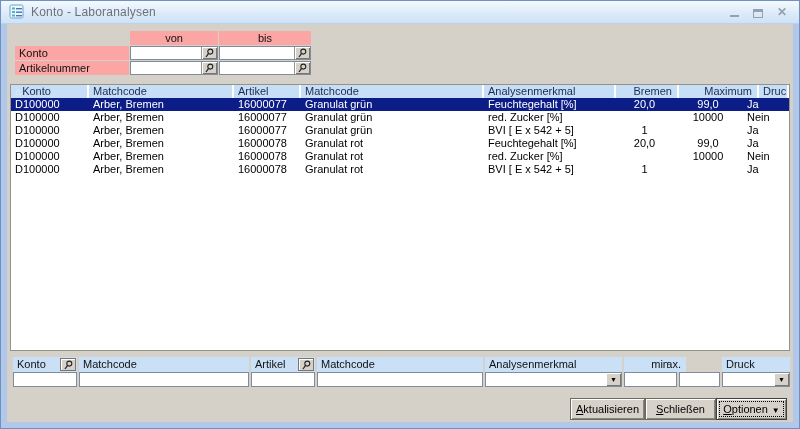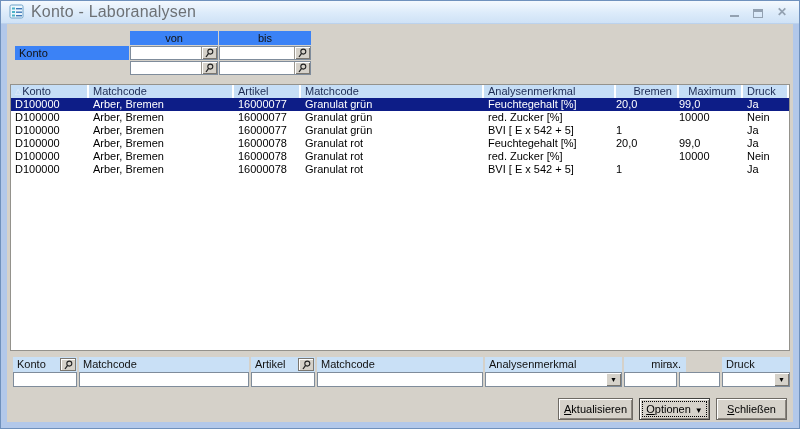--- a/index.html
+++ b/index.html
@@ -8,32 +8,32 @@
     position:relative; width:800px; height:429px;
     border:1px solid #6f91bd; background:#b2c8ea;
   }
   
   .titlebar{
     height:23px; display:flex; align-items:center; padding:0 6px;
     background:linear-gradient(#f4f9fe, #dcebfa 55%, #cfe2f6);
     border-bottom:1px solid #bcd2ec;
   }
   .app-icon{ width:16px; height:16px; margin:0 6px 0 2px; display:inline-block; }
-  .title{ font-size:16px; color:#6d7175; flex:1; letter-spacing:.2px; }
+  .title{ font-size:12px; color:#6d7175; flex:1; letter-spacing:.2px; }
   .controls{ display:flex; align-items:center; gap:10px; margin-right:4px; }
   .ctrl{ width:14px; height:14px; display:flex; align-items:flex-end; justify-content:center; cursor:default; }
   .glyph-min{ width:9px; height:3px; border-bottom:2px solid #93a1b1; margin-bottom:2px; }
   .glyph-max{ width:10px; height:9px; border:1px solid #93a1b1; border-top:3px solid #93a1b1; margin-bottom:1px; }
   .ctrl.close{ align-items:center; color:#93a1b1; font-size:12px; font-weight:bold; }
   
   .frame{ height:404px; border:6px solid #b2c8ea; border-top:none; }
   .client{ position:relative; width:786px; height:398px; background:#d5d1c9; overflow:hidden; }
   
   .f-cell{
-    position:absolute; height:14px; background:#3b82f6; color:#111;
+    position:absolute; height:14px; background:#fca5a5; color:#111;
     font-size:11px; line-height:14px; padding-left:4px;
   }
   .f-head{ text-align:center; padding-left:0; }
   .pos-von{ left:123px; top:7px; width:88px; }
   .pos-bis{ left:212px; top:7px; width:92px; }
   .pos-lab1{ left:8px; top:22px; width:114px; }
   .pos-lab2{ left:8px; top:37px; width:114px; }
   .f-input{
     position:absolute; height:14px; background:#fff;
     border:1px solid #7f8c9b; display:flex; align-items:stretch;
@@ -58,21 +58,21 @@
   .hcell{
     height:13px; line-height:13px; color:#1c2a52; padding-left:4px;
     border-right:2px solid #ffffff; overflow:hidden; white-space:nowrap; cursor:default;
   }
   .hcell.r{ text-align:right; padding-right:5px; padding-left:0; }
   .hcell .sort{ font-size:8px; color:#e6eefa; margin-right:1px; vertical-align:top; }
   .grid-body .trow{ display:flex; height:13px; color:#000; }
   .tcell{
     height:13px; line-height:13px; padding-left:4px; overflow:hidden; white-space:nowrap;
   }
-  .tcell.r{ text-align:left; padding-right:6px; padding-left:0; }
+  .tcell.r{ text-align:center; padding-right:6px; padding-left:0; }
   .trow.sel{ background:#0d1d87; color:#fff; }
   
   .editor{ position:absolute; left:3px; top:333px; width:780px; height:31px; font-size:11px; }
   .ecell-h{
     position:absolute; top:0; height:15px; background:#c9e0f6; color:#111;
     line-height:15px; padding-left:4px; display:flex; align-items:stretch; overflow:hidden; white-space:nowrap;
   }
   .ecell-h.r{ justify-content:flex-end; padding-right:5px; padding-left:0; }
   .ecell-h .lbl{ flex:1; }
   .ecell-h.r .lbl{ flex:none; }
@@ -83,21 +83,21 @@
   }
   .ecell-i input{ flex:1; min-width:0; border:none; outline:none; font-size:11px; padding:0 2px; font-family:"Liberation Sans", sans-serif; }
   .dd-btn{
     width:15px; background:#d6d2ca; border:none;
     box-shadow:inset 1px 1px 0 #ffffff, inset -1px -1px 0 #7a766f;
     font-size:7px; color:#000; display:flex; align-items:center; justify-content:center; cursor:default; padding:0;
   }
   
   .buttonbar{
     position:absolute; left:0; top:374px; width:780px; height:23px;
-    display:flex; justify-content:flex-end; gap:6px;
+    display:flex; justify-content:flex-end; 
   }
   .btn{
     min-width:71px; height:22px; background:#d6d2ca; color:#000; font-size:11px;
     font-family:"Liberation Sans", sans-serif; border:1px solid #6e6a64;
     box-shadow:inset 1px 1px 0 #ffffff, inset -1px -1px 0 #8a857e;
     padding:0 5px; cursor:default;
   }
   .btn.focused{ outline:1px dotted #000; outline-offset:-4px; border-color:#40403e; }
   .btn .dd{ font-size:8px; margin-left:4px; }
   .btn u{ text-decoration:underline; }
@@ -151,20 +151,21 @@
       <div class="f-input fi-1b">
         <input value="" style="">
         <button class="mag-btn">
           <svg width="9" height="10" viewBox="0 0 9 10">
             <circle cx="5.3" cy="3.6" r="2.5" fill="none" stroke="#222" stroke-width="1.1"></circle>
             <line x1="3.4" y1="5.6" x2="1" y2="9" stroke="#222" stroke-width="1.3"></line>
           </svg>
         </button>
       </div>
 
+      <div class="f-cell pos-lab2">Artikelnummer</div>
       <div class="f-input fi-2a">
         <input value="" style="">
         <button class="mag-btn">
           <svg width="9" height="10" viewBox="0 0 9 10">
             <circle cx="5.3" cy="3.6" r="2.5" fill="none" stroke="#222" stroke-width="1.1"></circle>
             <line x1="3.4" y1="5.6" x2="1" y2="9" stroke="#222" stroke-width="1.3"></line>
           </svg>
         </button>
       </div>
       <div class="f-input fi-2b">
@@ -178,21 +179,21 @@
       </div>
 
       <div class="grid">
         <div class="grid-head" id="grid-head">
             <div class="hcell" style="width: 78px;"><span class="sort">△</span>Konto</div>
             <div class="hcell" style="width: 145px;">Matchcode</div>
             <div class="hcell" style="width: 67px;">Artikel</div>
             <div class="hcell" style="width: 183px;">Matchcode</div>
             <div class="hcell" style="width: 132px;">Analysenmerkmal</div>
             <div class="hcell r" style="width: 63px;">Bremen</div>
-            <div class="hcell r" style="width: 64px;">Maximum</div>
+            <div class="hcell r" style="width: 80px;">Maximum</div>
             <div class="hcell" style="width: 48px; flex: 1 1 0%;">Druck</div>
           </div>
         <div class="grid-body" id="grid-body">
             <div class="trow sel">
               <div class="tcell" style="width: 78px;">D100000</div>
               <div class="tcell" style="width: 145px;">Arber, Bremen</div>
               <div class="tcell" style="width: 67px;">16000077</div>
               <div class="tcell" style="width: 183px;">Granulat grün</div>
               <div class="tcell" style="width: 132px;">Feuchtegehalt [%]</div>
               <div class="tcell r" style="width: 63px;">20,0</div>
@@ -312,19 +313,19 @@
             <span class="lbl">Druck</span>
           </div>
           <div class="ecell-i" style="left: 712px; width: 68px;">
             <input style="">
             <button class="dd-btn">▼</button>
           </div>
         </div>
 
       <div class="buttonbar" id="buttonbar">
           <button class="btn"><u>A</u>ktualisieren</button>
+          <button class="btn"><u>S</u>chließen</button>
           <button class="btn focused"><u>O</u>ptionen<span class="dd">▼</span></button>
-          <button class="btn"><u>S</u>chließen</button>
         </div>
 
     </div>
   </div>
 </div>
 
 </body></html>

